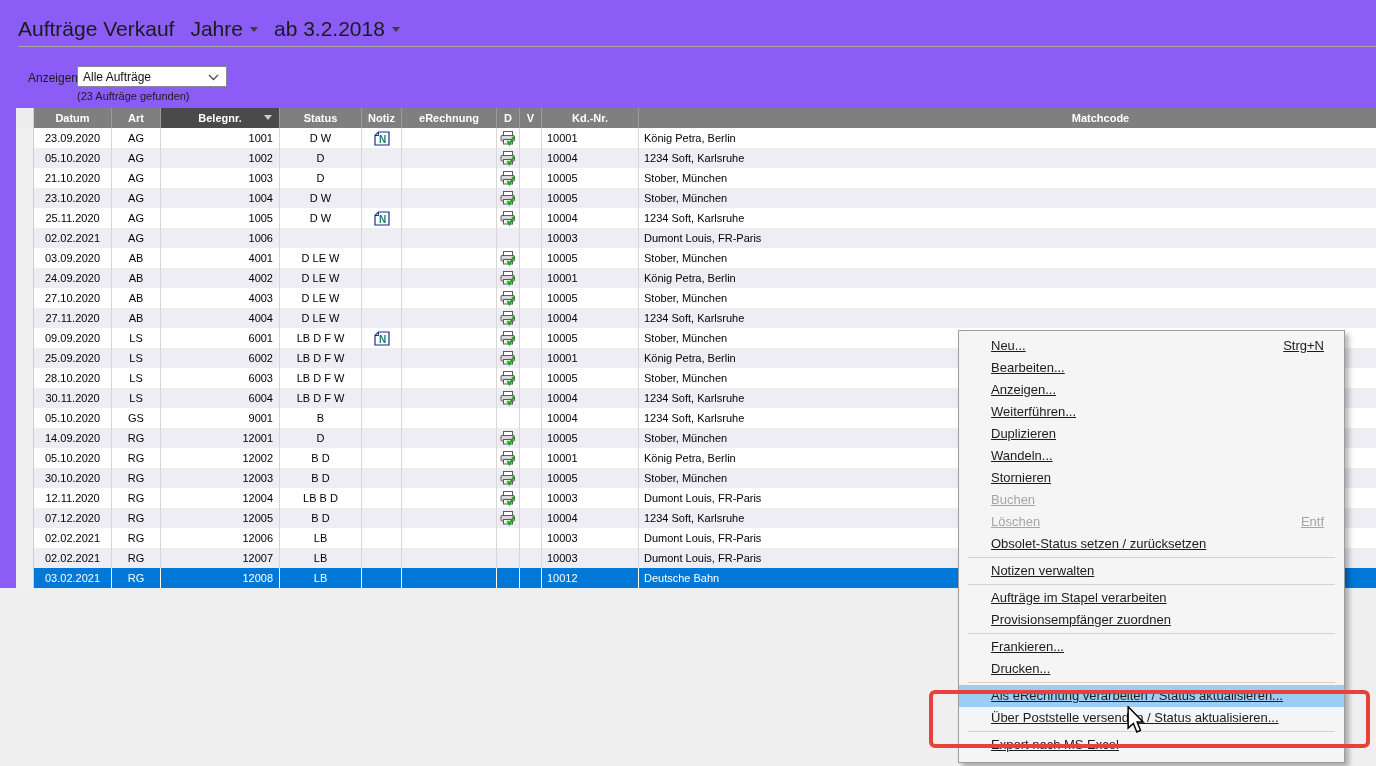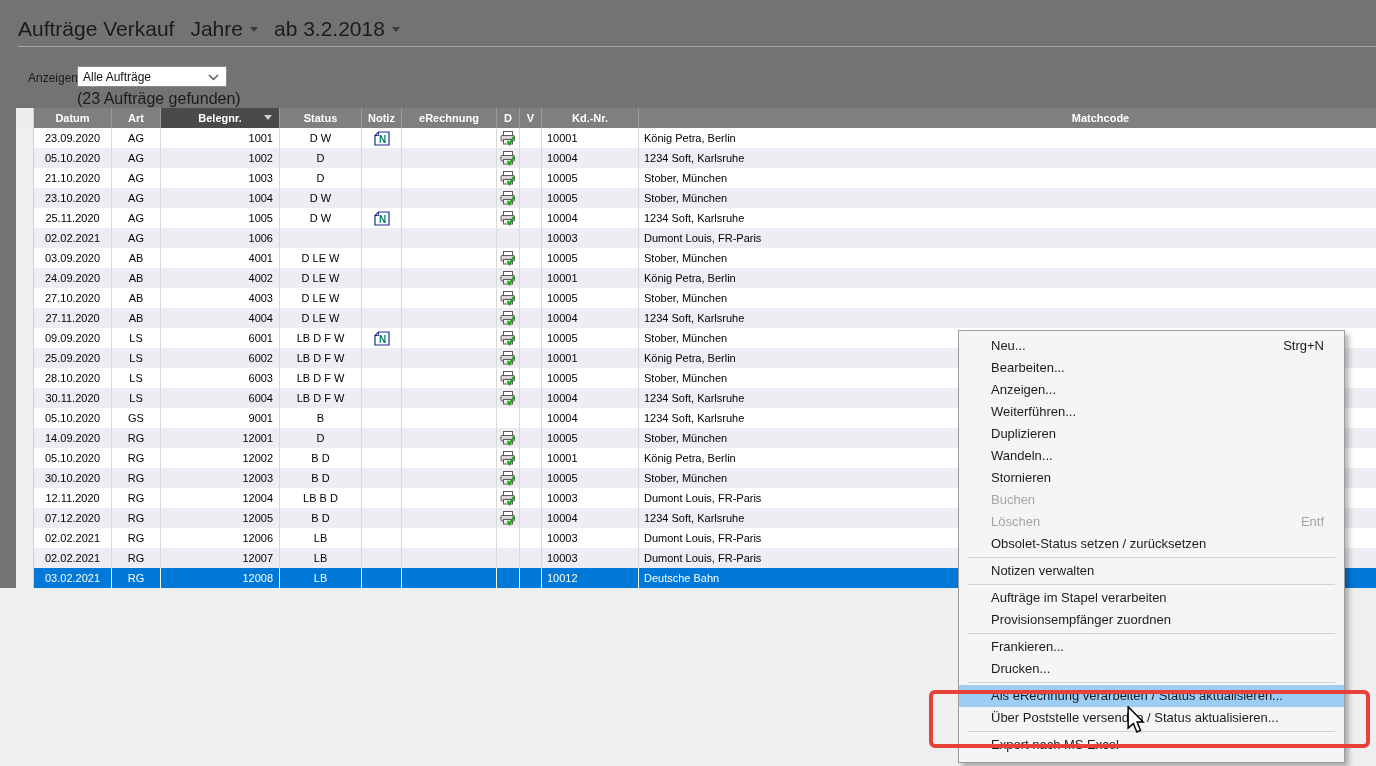--- a/index.html
+++ b/index.html
@@ -1,33 +1,33 @@
 <!DOCTYPE html>
 <html><head>
 <meta charset="utf-8">
 <style>
   * { box-sizing: border-box; margin: 0; padding: 0; }
   html,body { width:1376px; height:766px; overflow:hidden; }
   body { font-family:"Liberation Sans","DejaVu Sans",sans-serif; background:#ffffff; position:relative; }
-  .stage { position:absolute; inset:0; width:1376px; height:766px; overflow:hidden; background:#737373; }
+  .stage { position:absolute; inset:0; width:1376px; height:766px; overflow:hidden; background:#8b5cf6; }
 
   
   .titlebar { position:absolute; left:18px; top:17px; display:flex; align-items:center; color:#1b1b1b; }
   .page-title { font-size:21px; }
   .title-seg { font-size:21px; margin-left:16px; }
   .caret { width:0; height:0; border-left:4px solid transparent; border-right:4px solid transparent;
            border-top:5px solid #3c3c3c; display:inline-block; margin-left:7px; margin-bottom:-1px; }
   .title-rule { position:absolute; left:18px; top:46px; width:1358px; height:1px; background:#a6a6a6; }
 
   
   .filter-label { position:absolute; left:28px; top:71px; font-size:12px; color:#1c1c1c; }
   .combo { position:absolute; left:77px; top:66px; width:150px; height:21px; background:#fff;
            border:1px solid #868b93; display:flex; align-items:center; padding-left:5px; font-size:12px; color:#111; }
   .combo svg { position:absolute; right:7px; top:7px; }
-  .result-count { position:absolute; left:77px; top:90px; font-size:16px; color:#1c1c1c; }
+  .result-count { position:absolute; left:77px; top:90px; font-size:11px; color:#1c1c1c; }
 
   
   .table { position:absolute; left:16px; top:108px; width:1376px; font-size:11px; }
   .thead { display:flex; height:20px; background:#7f7f7f; color:#fff; font-weight:bold; }
   .th { display:flex; align-items:center; justify-content:center; border-right:1px solid #9b9b9b; position:relative; height:20px; }
   .th.sorted { background:#4a4a4a; }
   .sort-arrow { position:absolute; right:7px; top:7px; width:0; height:0;
                 border-left:4px solid transparent; border-right:4px solid transparent; border-top:5px solid #cfcfcf; }
   .gutter-h { width:18px; background:#ededed; border-right:1px solid #cfcfcf; }
 
@@ -50,21 +50,21 @@
   .row-sel, .row-sel.alt { background:#0078d7; color:#fff; }
   .row-sel .cell { border-right-color:#ffffff; }
   .row-sel .gutter { background:#f0f0f0; border-right-color:#cfcfcf; }
 
   .bottom-fill { position:absolute; left:0; top:588px; width:1376px; height:178px; background:#efefef; }
 
   
   .context-menu { position:absolute; left:958px; top:330px; width:387px; background:#f5f5f5;
                   border:1px solid #9c9c9c; box-shadow:4px 4px 5px rgba(0,0,0,0.28); z-index:50; padding-top:4px; padding-bottom:6px; }
   .menu-item { height:22px; line-height:22px; padding:0 20px 0 32px; font-size:13px; color:#1c1c1c;
-               display:flex; justify-content:space-between; align-items:center; }
+               display:flex; justify-content:space-between; align-items:center;text-decoration:underline; }
   .menu-item.disabled { color:#a5a5a5; }
   .menu-item.highlighted { background:#9bcdf5; }
   .mi-shortcut { font-size:13px; }
   .menu-sep { border-top:1px solid #d2d2d2; margin:2px 9px; height:0; }
 
   
   .annotation-box { position:absolute; left:929px; top:690px; width:441px; height:58px;
                     border:4px solid #e8413a; border-radius:6px; z-index:60; }
   .cursor { position:absolute; left:1126px; top:706px; z-index:70; }
 </style>

